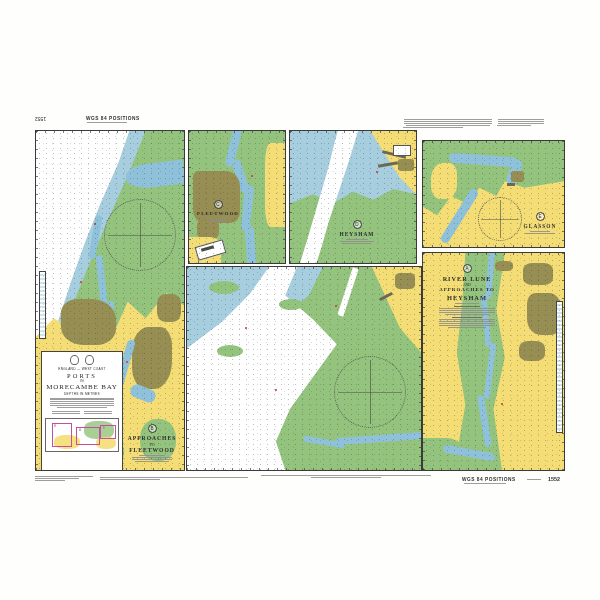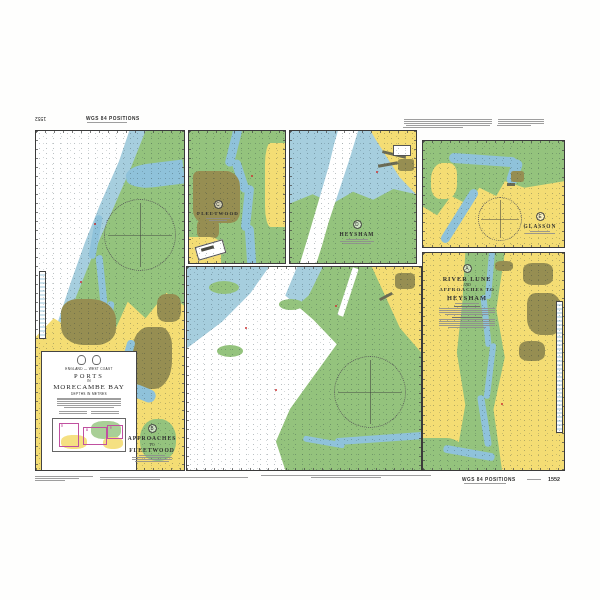--- a/index.html
+++ b/index.html
@@ -83,21 +83,21 @@
     <div class="abs dry" style="left:58px;top:308px;width:30px;height:26px;border-radius:45%;"></div>
     <div class="abs chan" style="left:84px;top:208px;width:8px;height:58px;border-radius:4px;transform:rotate(16deg);"></div>
     <div class="abs chan" style="left:94px;top:256px;width:26px;height:13px;border-radius:6px;transform:rotate(22deg);"></div>
     <div class="rose" style="left:68px;top:68px;width:70px;height:70px;"></div>
     <div class="ladder" style="left:3px;top:140px;width:5px;height:66px;"></div>
     <div class="reddot" style="left:58px;top:92px;"></div>
     <div class="reddot" style="left:44px;top:150px;"></div>
     <div class="reddot" style="left:90px;top:230px;"></div>
     <div class="spk"></div>
 
-    <div class="abs" style="left:5px;top:220px;width:96px;height:120px;background:#fff;border:.6px solid #444;z-index:5;text-align:center;box-sizing:border-box;padding-top:3px;">
+    <div class="abs" style="left:5px;top:220px;width:82px;height:120px;background:#fff;border:.6px solid #444;z-index:5;text-align:center;box-sizing:border-box;padding-top:3px;">
       <div style="display:flex;justify-content:center;gap:6px;">
         <span style="display:inline-block;width:7px;height:8px;border:.6px solid #666;border-radius:50% 50% 45% 45%;"></span>
         <span style="display:inline-block;width:7px;height:8px;border:.6px solid #666;border-radius:50% 50% 45% 45%;"></span>
       </div>
       <div class="microtxt" style="margin-top:1.5px;">ENGLAND — WEST COAST</div>
       <div class="serif" style="font-size:6.5px;letter-spacing:2px;margin-top:1px;">PORTS</div>
       <div class="microtxt">IN</div>
       <div class="serif" style="font-size:7px;letter-spacing:.8px;">MORECAMBE BAY</div>
       <div class="microtxt" style="margin-top:1px;">DEPTHS IN METRES</div>
       <div style="margin-top:2px;">

